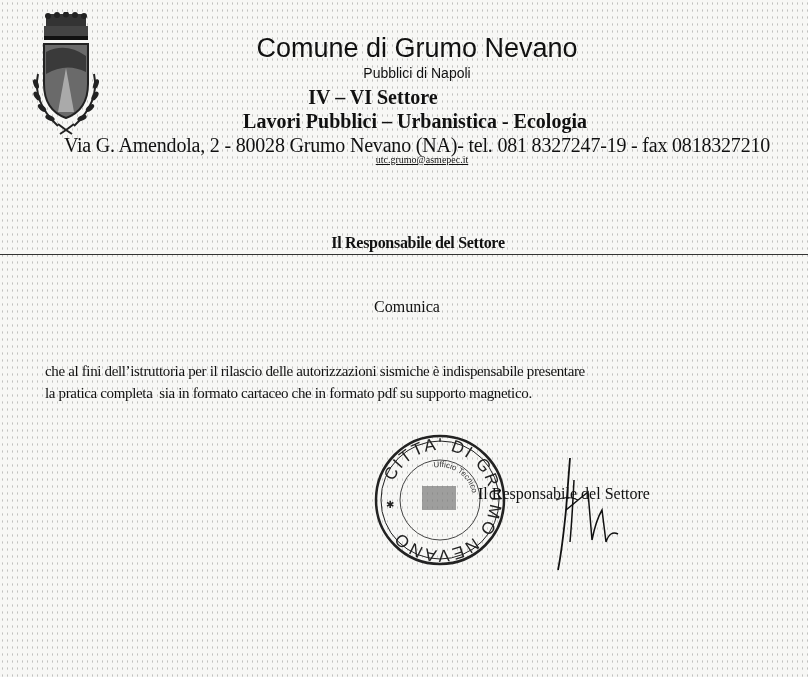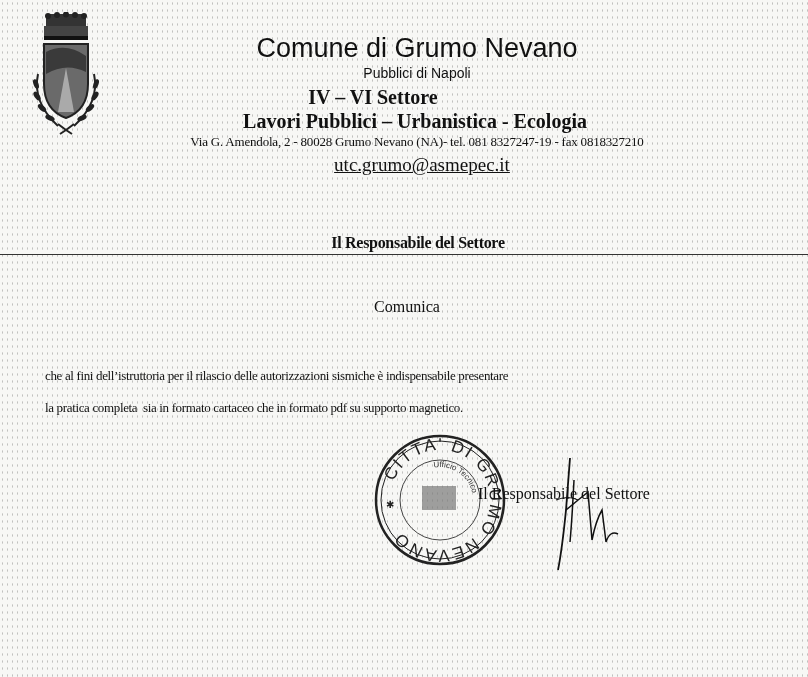--- a/index.html
+++ b/index.html
@@ -30,43 +30,43 @@
       font-family:"Liberation Serif", serif; font-weight:bold; font-size:20px;
       padding-left:26px; box-sizing:border-box;
     }
     .dept {
       left:0; width:804px; top:110px; text-align:center;
       font-family:"Liberation Serif", serif; font-weight:bold; font-size:20px;
       padding-left:26px; box-sizing:border-box;
     }
     .address {
       left:0; width:808px; top:134px; text-align:center;
-      font-family:"Liberation Serif", serif; font-size:13px;
+      font-family:"Liberation Serif", serif; font-size:20px;
       padding-left:26px; box-sizing:border-box; letter-spacing:-0.2px;
     }
     .email {
       left:0; width:808px; top:154px; text-align:center;
-      font-family:"Liberation Serif", serif; font-size:19px;
+      font-family:"Liberation Serif", serif; font-size:10px;
       padding-left:36px; box-sizing:border-box;
     }
     .email span { text-decoration:underline; }
     .resp-heading {
       left:0; width:808px; top:234px; text-align:center;
       font-family:"Liberation Serif", serif; font-weight:bold; font-size:16px;
       padding-left:28px; box-sizing:border-box; letter-spacing:-0.3px;
     }
     .rule { left:0; top:254px; width:808px; height:0; border-top:1.5px solid #333; }
     .comunica {
       left:0; width:808px; top:298px; text-align:center;
       font-family:"Liberation Serif", serif; font-size:16px;
       padding-left:6px; box-sizing:border-box;
     }
     .body-text {
       left:45px; top:360px; width:740px;
-      font-family:"Liberation Serif", serif; font-size:13px; line-height:32px;
+      font-family:"Liberation Serif", serif; font-size:15px; line-height:22px;
       letter-spacing:-0.35px; white-space:pre;
     }
     .stamp { left:372px; top:432px; width:136px; height:136px; }
     .sig-label {
       left:478px; top:485px;
       font-family:"Liberation Serif", serif; font-size:16px;
     }
     .signature { left:548px; top:450px; width:80px; height:125px; }
   </style>
 </head>

